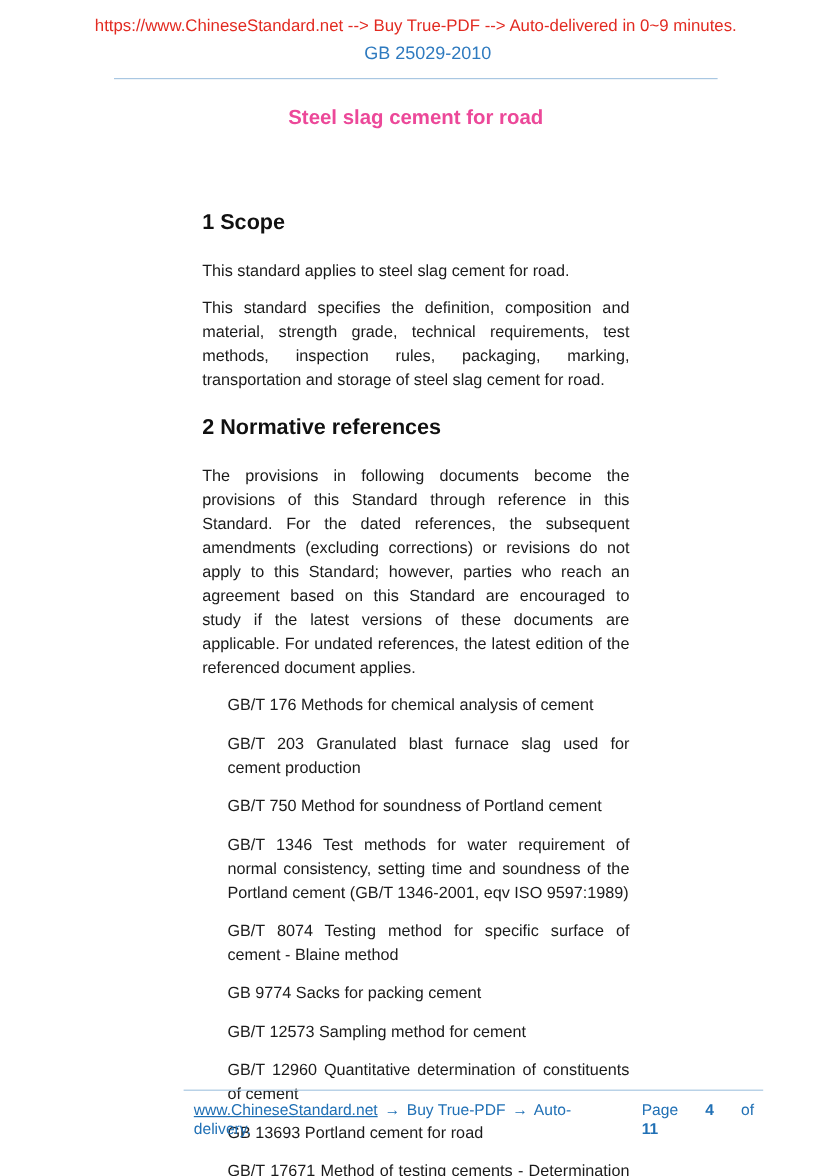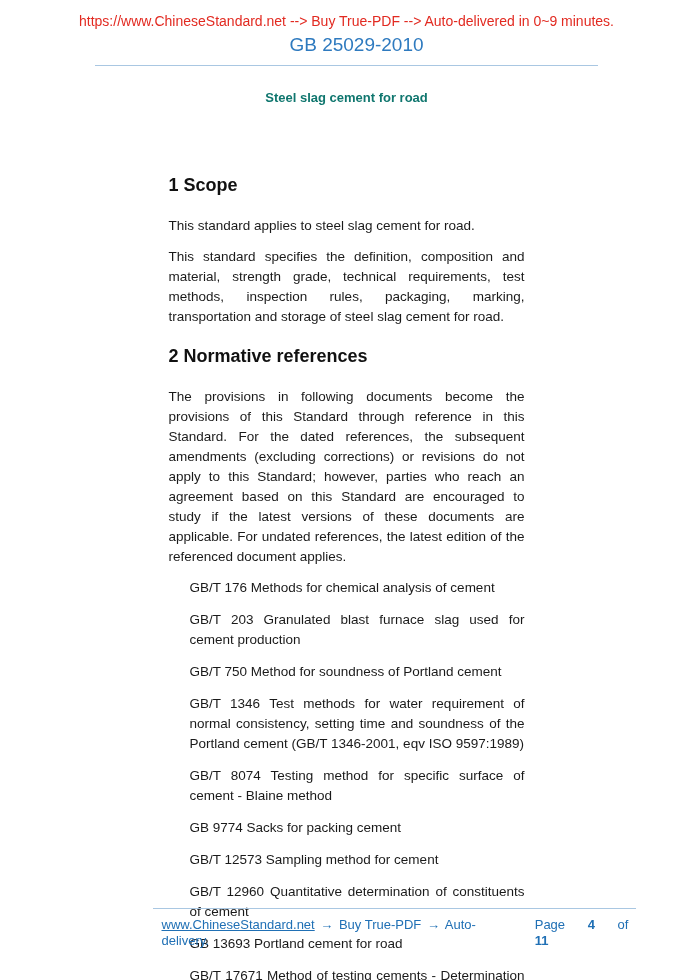--- a/index.html
+++ b/index.html
@@ -17,37 +17,37 @@
     padding-top: 13px;
     text-align: center;
     font-size: 14px;
     line-height: 17px;
     color: var(--promo_red, #e22a21);
     cursor: pointer;
   }
   .stdnum {
     margin-top: 7px;
     text-align: center;
-    font-size: 19px;
+    font-size: 15px;
     line-height: 15px;
     color: var(--header_blue, #2e7abf);
     padding-left: 20px;
   }
   .rule {
     height: 0;
     border-top: 1px solid var(--rule_blue, #a9c7e2);
   }
   .top-rule { width: 503px; margin: 13px auto 0 auto; }
   h1.title {
     margin: 22px 0 0 0;
     text-align: center;
-    font-size: 13px;
+    font-size: 17px;
     line-height: 20px;
     font-weight: bold;
-    color: #0f766e;
+    color: #ec4899;
   }
   .content { margin: 0 111px; }
   h2.sec {
     font-size: 18px;
     line-height: 21px;
     font-weight: bold;
     color: #111111;
     margin: 19px 0 20px 0;
   }
   h2.sec.first { margin-top: 67px; }

